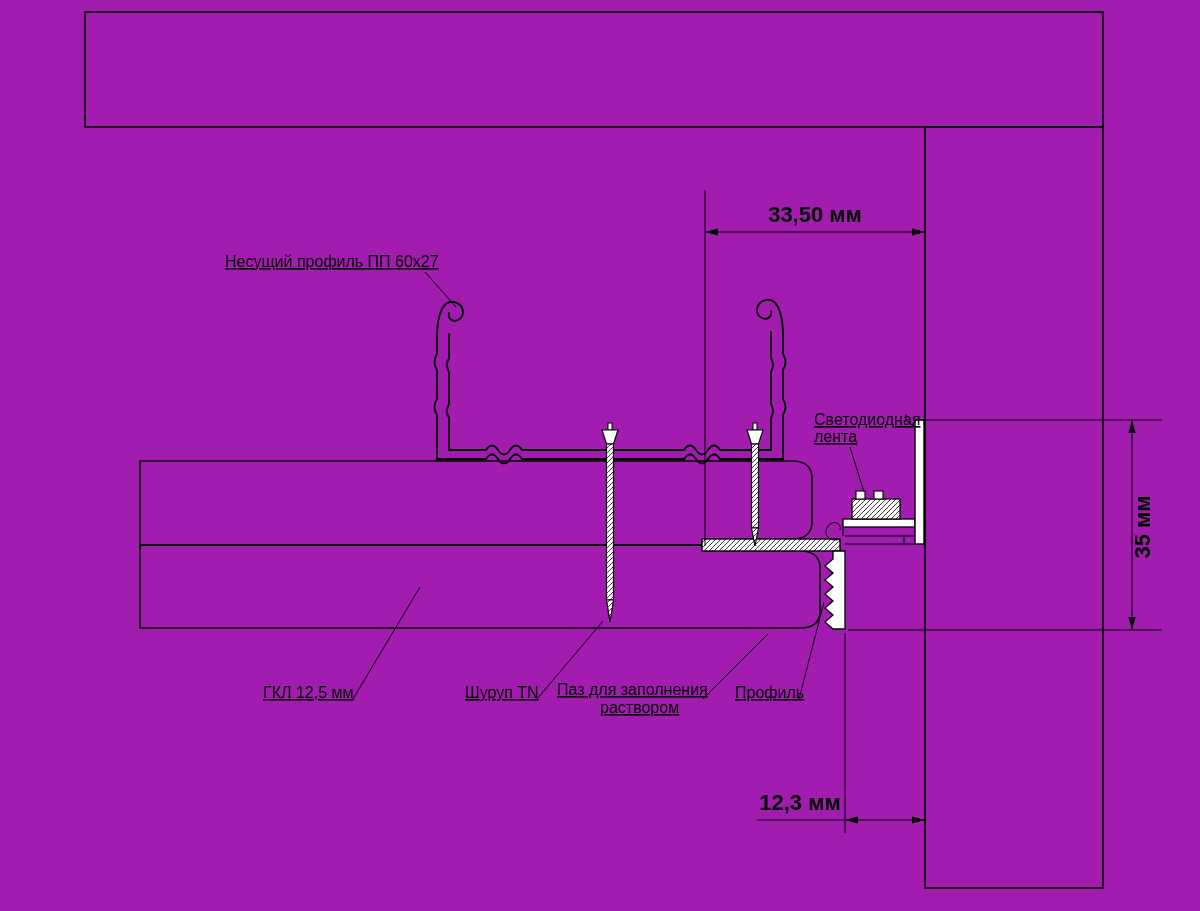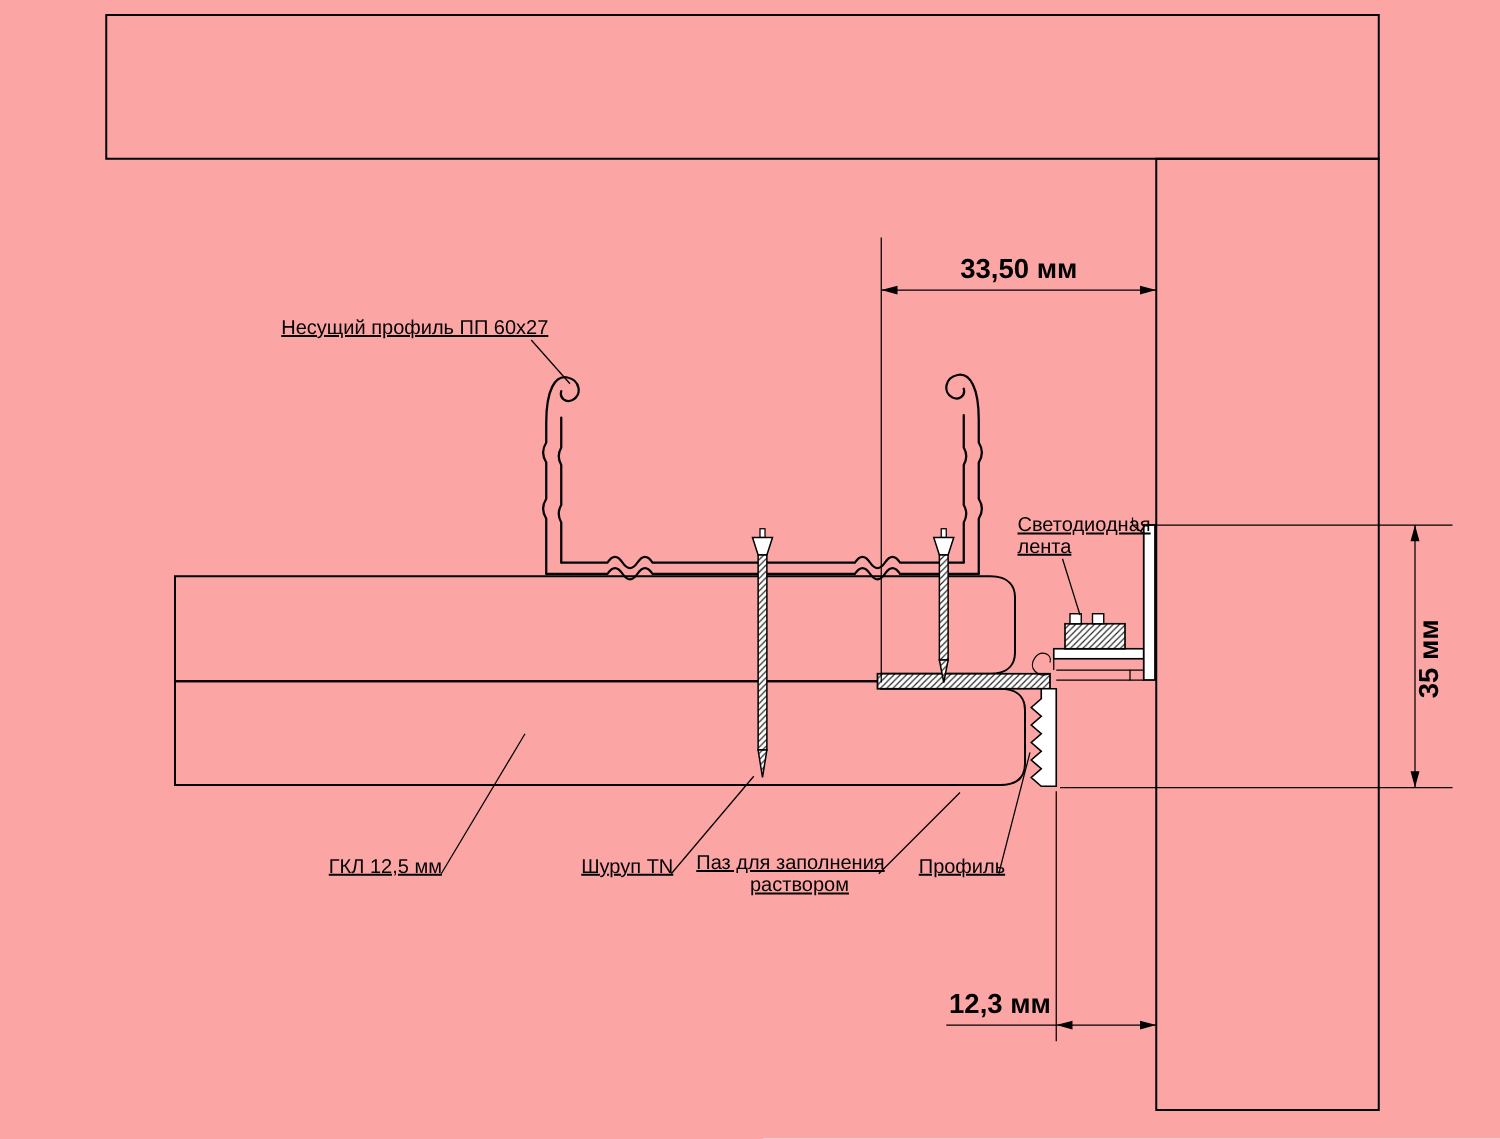--- a/index.html
+++ b/index.html
@@ -1,17 +1,17 @@
 <!DOCTYPE html>
 <html><head>
 <meta charset="utf-8">
 <style>
   html,body { margin:0; padding:0; background:#ffffff; }
   .canvas {
-    position:relative; width:1200px; height:911px; background:#fca5a5;
+    position:relative; width:1200px; height:911px; background:#a21caf;
     font-family:"Liberation Sans", sans-serif; overflow:hidden;
   }
   svg { display:block; }
   .lbl  { font-size:16px; fill:#000; text-decoration:underline; }
   .dim  { font-size:22px; font-weight:bold; fill:#000; }
   .thin { stroke:#000; stroke-width:1; fill:none; }
   .outline  { stroke:#000; stroke-width:1.6; fill:none; }
   .metal    { stroke:#000; stroke-width:1.8; fill:none; stroke-linecap:round; }
 </style>
 </head>

